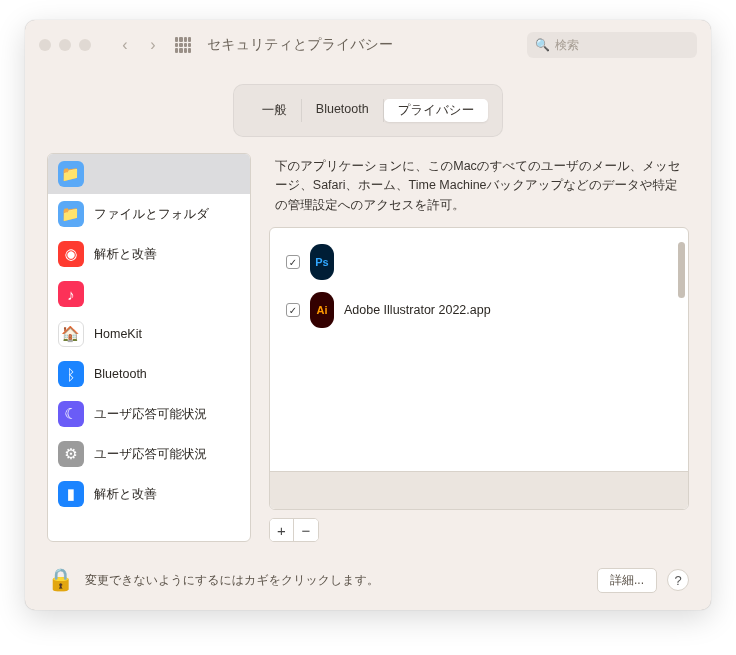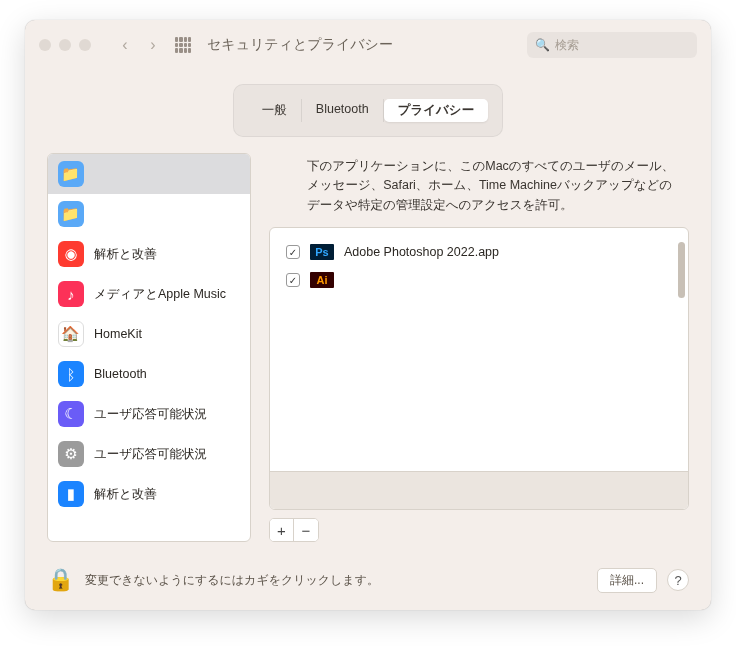--- a/index.html
+++ b/index.html
@@ -12,34 +12,34 @@
 .navbtn { width: 20px; height: 20px; display: flex; align-items: center; justify-content: center; color: #b0a89f; font-size: 16px; cursor: default; }
 .grid-icon { width: 16px; height: 16px; display: grid; grid-template-columns: repeat(4,1fr); grid-template-rows: repeat(3,1fr); gap: 1px; margin: 0 8px 0 4px; }
 .grid-icon span { background: #9a9088; border-radius: 1px; }
 .title { font-size: 14px; color: #6b6359; font-weight: 500; }
 .spacer { flex: 1; }
 .search { width: 170px; height: 26px; background: rgba(0,0,0,0.045); border-radius: 6px; display: flex; align-items: center; padding: 0 8px; gap: 5px; color: #a59c92; font-size: 12px; }
 .tabs { display: flex; justify-content: center; padding: 14px 0 16px; }
 .seg { display: flex; background: rgba(0,0,0,0.04); border-radius: 10px; padding: 14px; border: 1px solid rgba(0,0,0,0.06); }
 .seg-item { padding: 3px 14px; font-size: 12.5px; color: #3a3530; border-right: 1px solid rgba(0,0,0,0.08); cursor: default; }
 .seg-item:last-child { border-right: none; }
-.seg-item.active { background: #fff; border-radius: 5px; box-shadow: 0 1px 2px rgba(0,0,0,0.08); font-weight: bold; }
+.seg-item.active { background: #fff; border-radius: 5px; box-shadow: 0 1px 2px rgba(0,0,0,0.08); }
 .content { display: flex; padding: 0 22px 14px; gap: 18px; flex: 1; min-height: 0; }
 .sidebar { width: 204px; background: #fff; border: 1px solid #d8d2ca; border-radius: 6px; overflow: hidden; }
 .sb-inner { height: 100%; overflow-y: auto; }
 .sb-item { display: flex; align-items: center; gap: 10px; padding: 7px 10px; font-size: 12.5px; color: #2b2722; cursor: default; }
 .sb-item.sel { background: #dcdcde; }
 .sb-icon { width: 26px; height: 26px; border-radius: 6px; display: flex; align-items: center; justify-content: center; flex-shrink: 0; color: #fff; font-size: 15px; }
 .main { flex: 1; display: flex; flex-direction: column; }
-.desc { font-size: 12.5px; color: #3a3530; line-height: 1.55; padding: 4px 6px 12px; margin-left: 32px; }
+.desc { font-size: 12.5px; color: #3a3530; line-height: 1.55; padding: 4px 6px 12px; }
 .applist { background: #fff; border: 1px solid #d8d2ca; border-radius: 6px; flex: 1; position: relative; overflow: hidden; }
 .app-inner { padding: 10px 0; }
 .app-row { display: flex; align-items: center; gap: 10px; padding: 6px 16px; font-size: 12.5px; color: #2b2722; }
 .chk { width: 14px; height: 14px; border: 1px solid #999; border-radius: 3px; background: #fff; display: flex; align-items: center; justify-content: center; font-size: 10px; color: #333; }
-.app-icon { width: 24px; height: 16px; border-radius: 1px; display: flex; align-items: center; justify-content: center; color: #fff; font-weight: bold; font-size: 11px; }
+.app-icon { width: 24px; height: 36px; border-radius: 11px; display: flex; align-items: center; justify-content: center; color: #fff; font-weight: bold; font-size: 11px; }
 .app-footer { position: absolute; bottom: 0; left: 0; right: 0; height: 38px; background: #ebe5df; border-top: 1px solid #d8d2ca; }
 .scroll-thumb { position: absolute; right: 3px; top: 14px; width: 7px; height: 56px; background: #c8c0b6; border-radius: 4px; }
 .pm { display: flex; gap: 0; margin-top: 8px; border: 1px solid #d8d2ca; border-radius: 5px; overflow: hidden; width: fit-content; background: #fff; }
 .pm button { width: 24px; height: 22px; border: none; background: #fff; font-size: 15px; color: #444; cursor: default; }
 .pm button:first-child { border-right: 1px solid #d8d2ca; }
 .footer { display: flex; align-items: center; gap: 10px; padding: 10px 22px 16px; font-size: 12px; color: #5a5248; }
 .lock { width: 28px; height: 28px; display: flex; align-items: center; justify-content: center; font-size: 22px; }
 .details { margin-left: auto; padding: 3px 12px; background: #fff; border: 1px solid #d8d2ca; border-radius: 5px; font-size: 12px; }
 .help { width: 22px; height: 22px; border-radius: 50%; background: #fff; border: 1px solid #d8d2ca; display: flex; align-items: center; justify-content: center; font-size: 13px; color: #555; }
 </style>
@@ -88,28 +88,28 @@
   </div>
 
   <div class="content">
     <div class="sidebar">
       <div class="sb-inner" id="sb">
             <div class="sb-item sel">
               <div class="sb-icon" style="background: rgb(90, 169, 247);">📁</div>
             </div>
             <div class="sb-item">
               <div class="sb-icon" style="background: rgb(90, 169, 247);">📁</div>
+              <span>ファイルとフォルダ</span>
             </div>
             <div class="sb-item">
               <div class="sb-icon" style="background: rgb(254, 59, 48);">◉</div>
               <span>解析と改善</span>
             </div>
             <div class="sb-item">
               <div class="sb-icon" style="background: rgb(252, 49, 88);">♪</div>
-              <span>メディアとApple Music</span>
             </div>
             <div class="sb-item">
               <div class="sb-icon" style="background: rgb(255, 255, 255); border: 1px solid rgb(221, 221, 221);">🏠</div>
               <span>HomeKit</span>
             </div>
             <div class="sb-item">
               <div class="sb-icon" style="background: rgb(27, 132, 255);">ᛒ</div>
               <span>Bluetooth</span>
             </div>
             <div class="sb-item">
@@ -126,25 +126,25 @@
             </div>
           </div>
     </div>
     <div class="main">
       <div class="desc">下のアプリケーションに、このMacのすべてのユーザのメール、メッセージ、Safari、ホーム、Time Machineバックアップなどのデータや特定の管理設定へのアクセスを許可。</div>
       <div class="applist">
         <div class="app-inner" id="apps">
               <div class="app-row">
                 <div class="chk">✓</div>
                 <div class="app-icon" style="background: rgb(0, 30, 54); color: rgb(49, 168, 255);">Ps</div>
-                <span>Adobe Photoshop 2022.app</span>
               </div>
               <div class="app-row">
                 <div class="chk">✓</div>
                 <div class="app-icon" style="background: rgb(51, 0, 0); color: rgb(255, 154, 0);">Ai</div>
+                <span>Adobe Illustrator 2022.app</span>
               </div>
             </div>
         <div class="app-footer"></div>
         <div class="scroll-thumb"></div>
       </div>
       <div class="pm">
         <button>+</button>
         <button>−</button>
       </div>
     </div>

